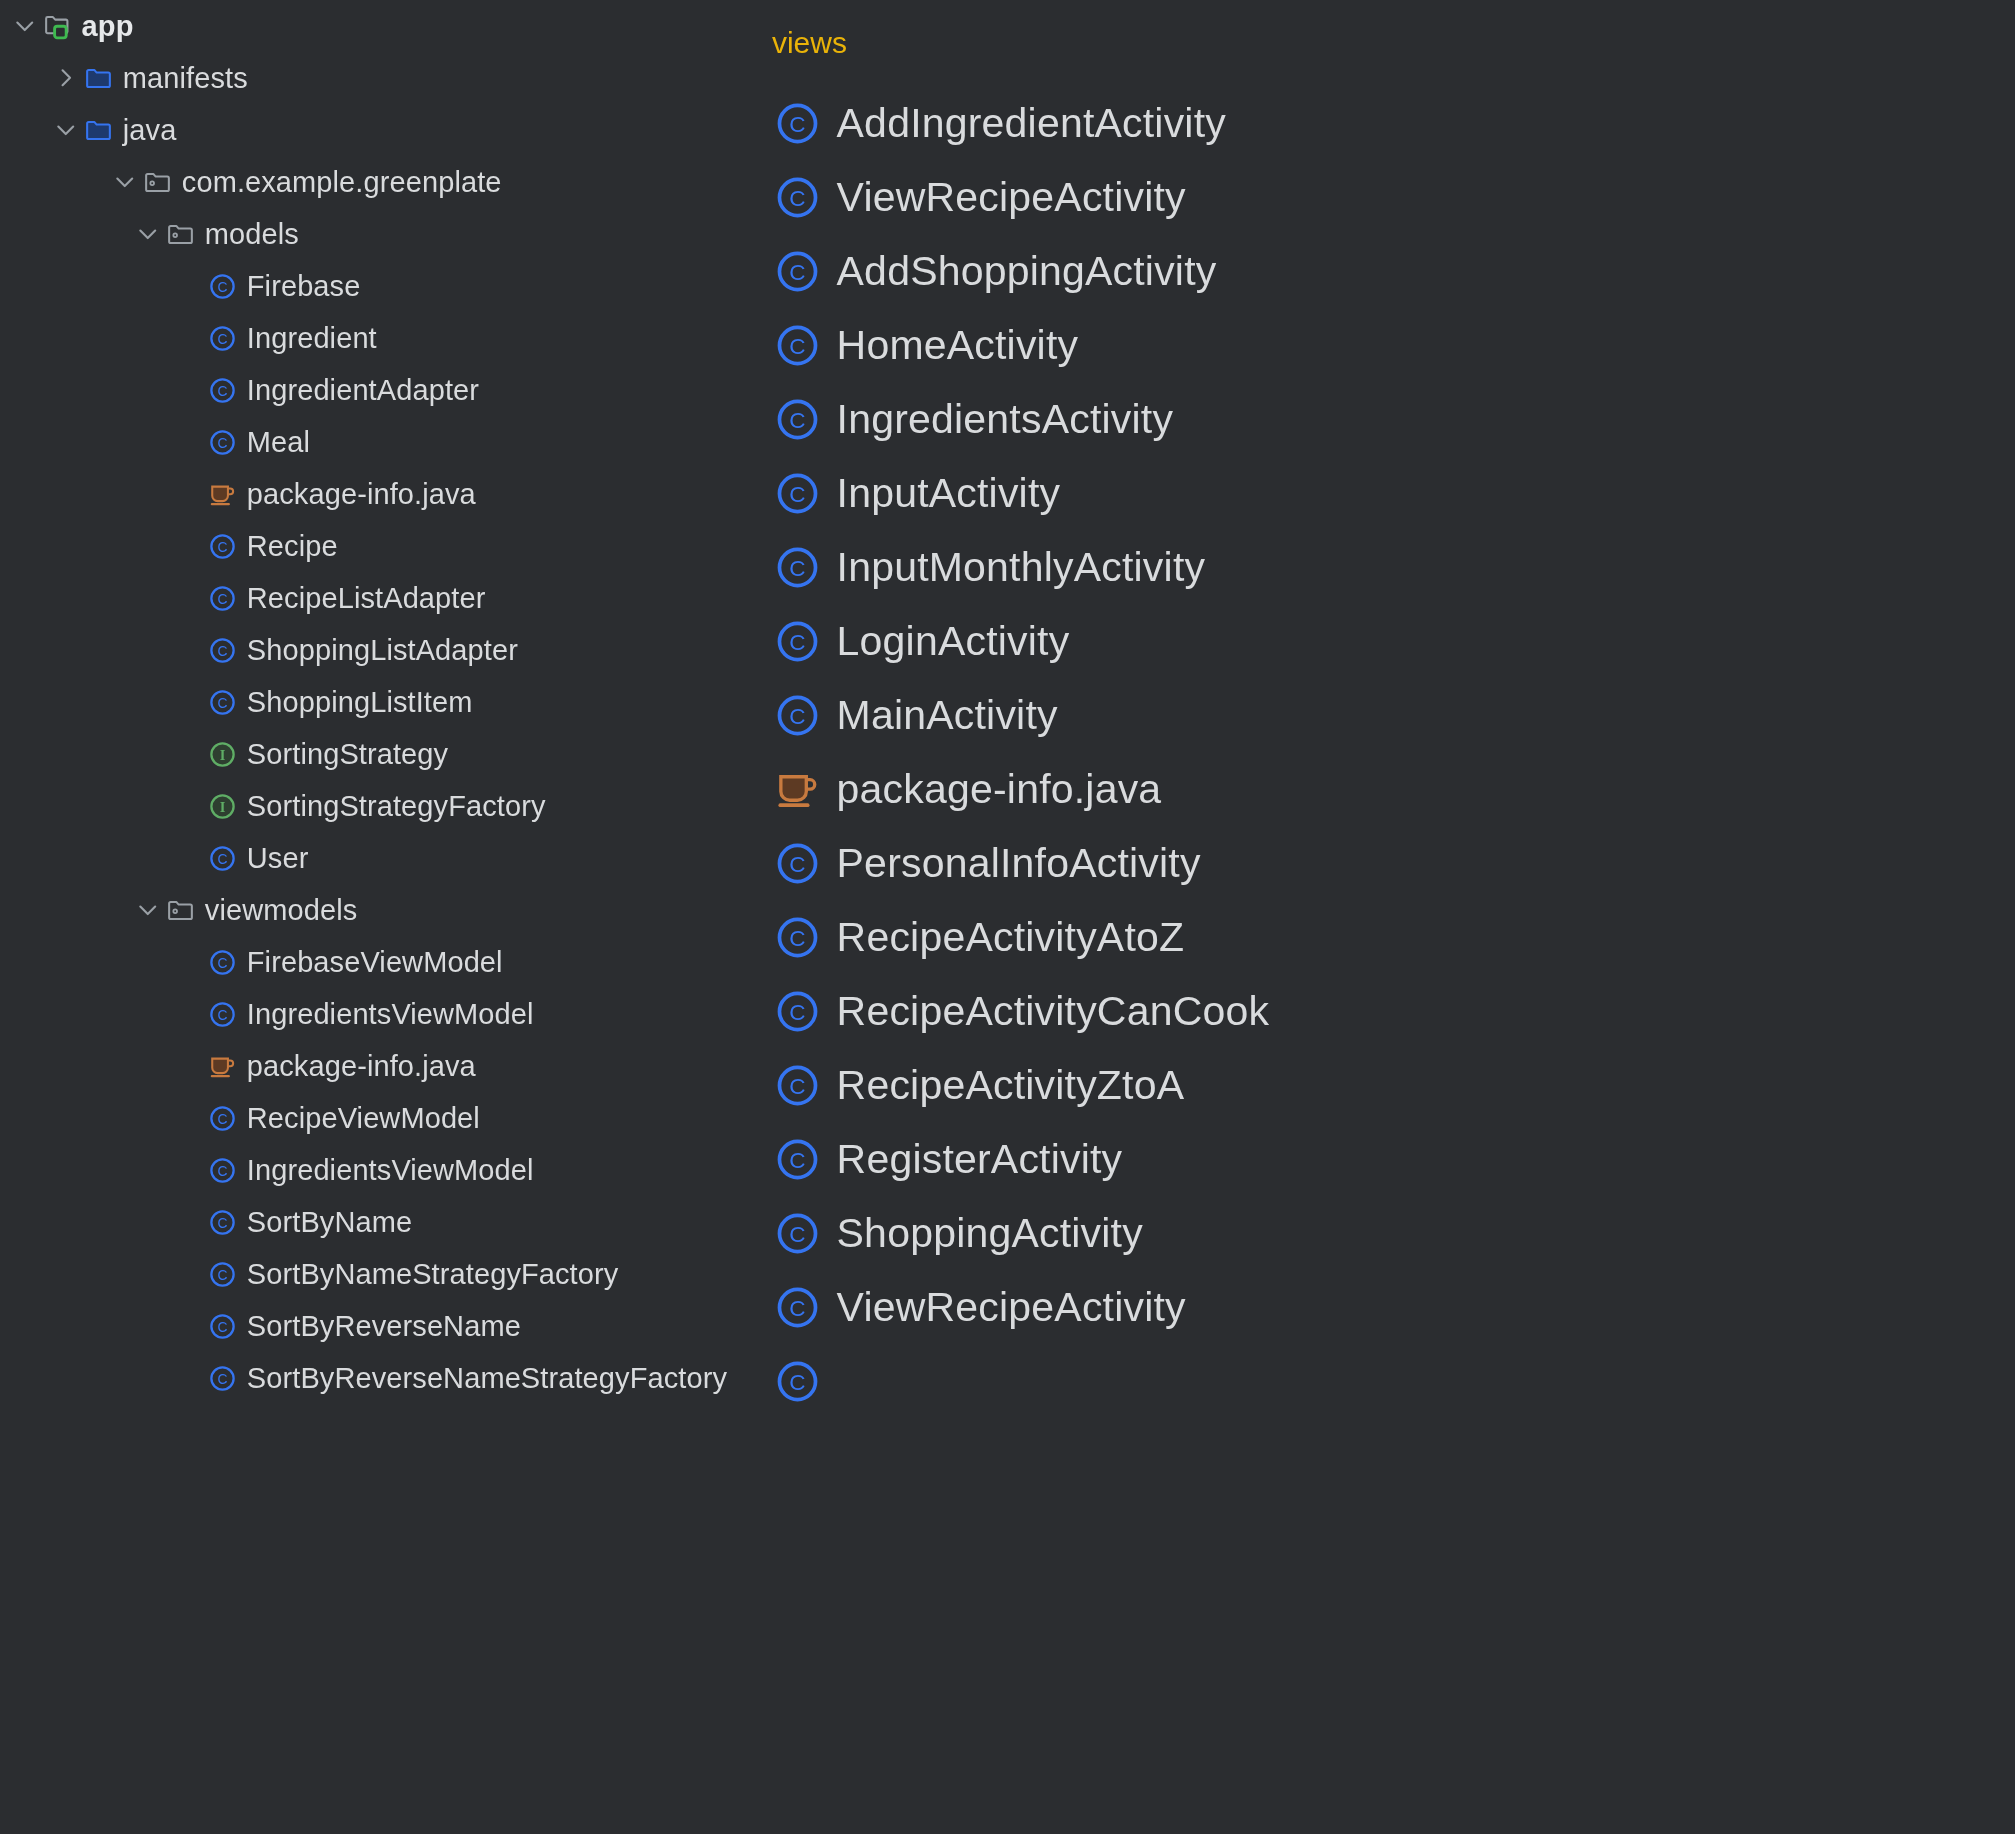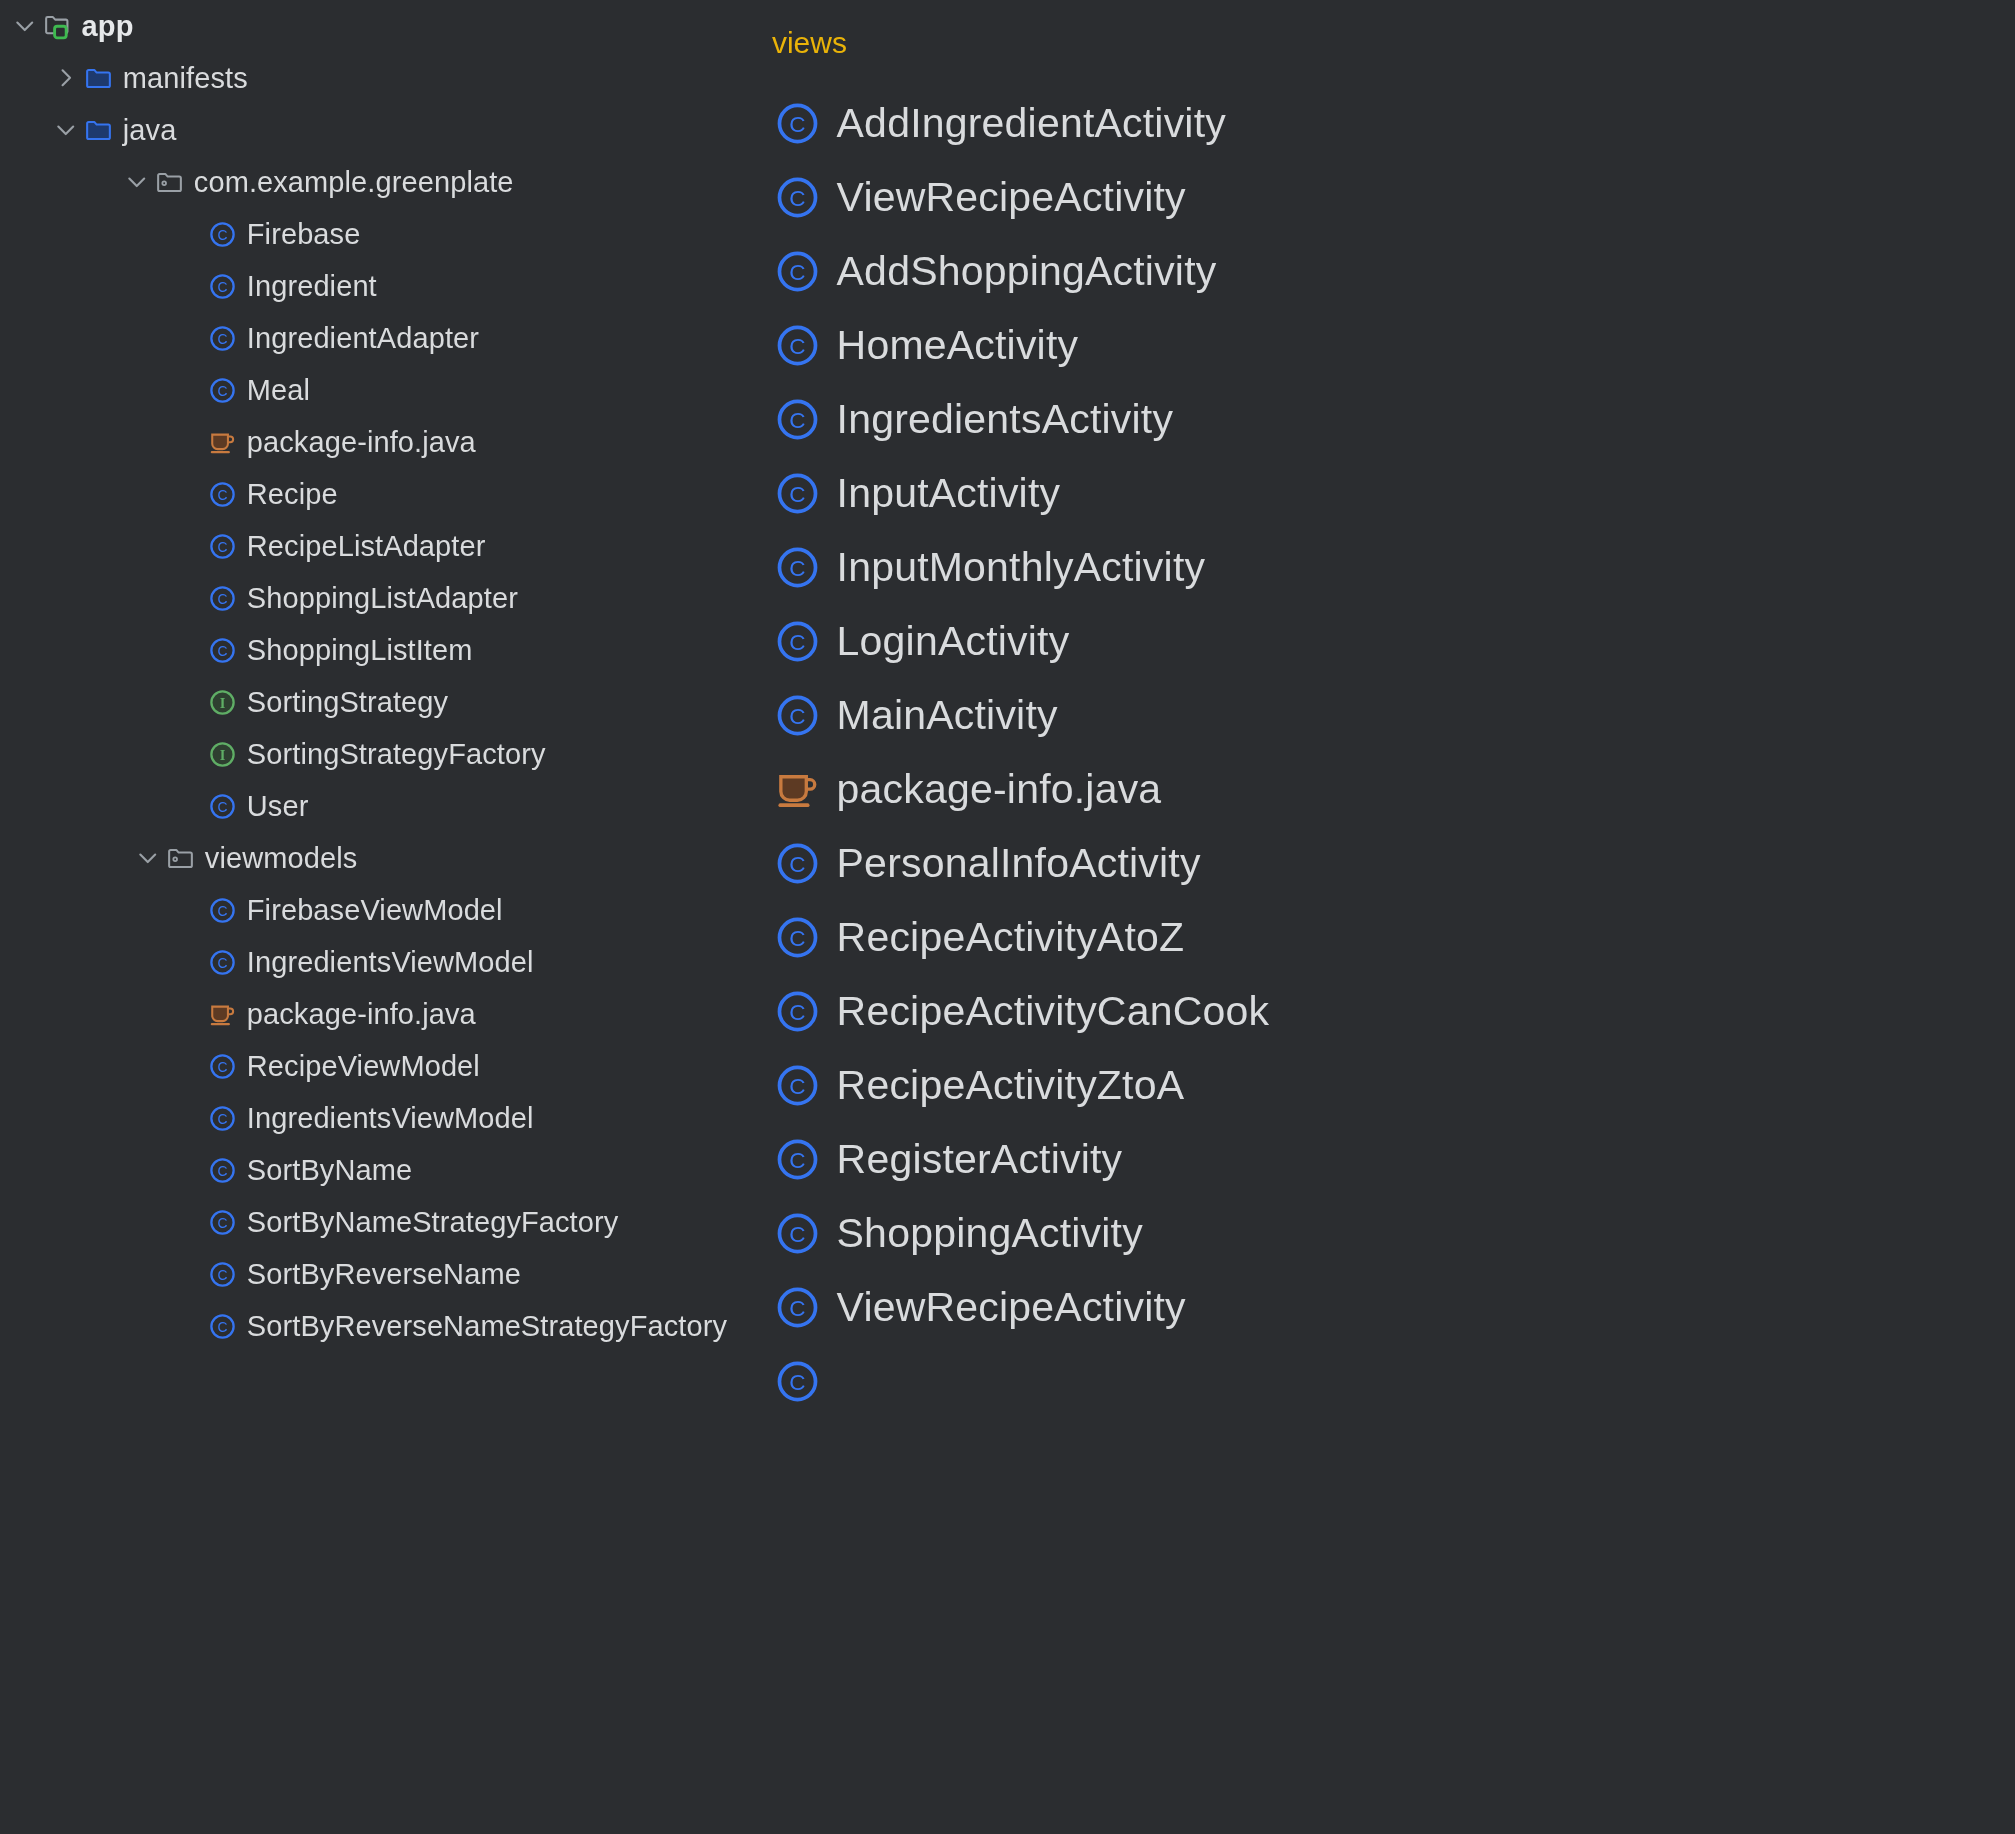--- a/index.html
+++ b/index.html
@@ -68,21 +68,21 @@
     font-size: 29px;
     color: #d9dbdd;
     letter-spacing: 0.1px;
     line-height: 1;
   }
   .row.bold .label { font-weight: bold; color: #e6e8ea; }
 
   
   .ind0 { padding-left: 7.8px; }
   .ind1 { padding-left: 49px; }
-  .ind2 { padding-left: 108px; margin-left: 12px; }
+  .ind2 { padding-left: 108px; }
   .ind3 { padding-left: 131px; }
   .ind4 { padding-left: 173px; }
 
   
   .rlist { padding-top: 0px; }
   .rrow {
     display: flex;
     align-items: center;
     height: 74px;
     white-space: nowrap;
@@ -172,20 +172,34 @@
             </svg>
           </span>
           <span class="icon">
             <svg width="29" height="29" viewBox="0 0 24 24">
               <path d="M2.6 6.2 a1.3 1.3 0 0 1 1.3 -1.3 h4.6 l2 2.2 h9.6 a1.3 1.3 0 0 1 1.3 1.3 v9.4 a1.3 1.3 0 0 1 -1.3 1.3 h-16.2 a1.3 1.3 0 0 1 -1.3 -1.3 z" fill="none" stroke="#9aa0a6" stroke-width="1.7" stroke-linejoin="round"></path>
               <circle cx="7.6" cy="12.6" r="1.5" fill="none" stroke="#9aa0a6" stroke-width="1.5"></circle>
             </svg>
           </span>
           <span class="label">com.example.greenplate</span>
         </div>
+        <div class="row ind3">
+          <span class="chev">
+            <svg width="25.5" height="25.5" viewBox="0 0 24 24" fill="none" stroke="#9aa0a6" stroke-width="2" stroke-linecap="round" stroke-linejoin="round">
+              <path d="M5 9 L12 16 L19 9"></path>
+            </svg>
+          </span>
+          <span class="icon">
+            <svg width="29" height="29" viewBox="0 0 24 24">
+              <path d="M2.6 6.2 a1.3 1.3 0 0 1 1.3 -1.3 h4.6 l2 2.2 h9.6 a1.3 1.3 0 0 1 1.3 1.3 v9.4 a1.3 1.3 0 0 1 -1.3 1.3 h-16.2 a1.3 1.3 0 0 1 -1.3 -1.3 z" fill="none" stroke="#9aa0a6" stroke-width="1.7" stroke-linejoin="round"></path>
+              <circle cx="7.6" cy="12.6" r="1.5" fill="none" stroke="#9aa0a6" stroke-width="1.5"></circle>
+            </svg>
+          </span>
+          <span class="label">models</span>
+        </div>
         <div class="row ind4">
           <span class="chev"></span>
           <span class="icon">
             <svg width="29" height="29" viewBox="0 0 24 24">
               <circle cx="12" cy="12" r="9.2" fill="none" stroke="#3574F0" stroke-width="1.9"></circle>
               <text x="12" y="16.3" text-anchor="middle" font-family="Liberation Sans, sans-serif" font-size="11.5" fill="#3574F0">C</text>
             </svg>
           </span>
           <span class="label">Firebase</span>
         </div>

